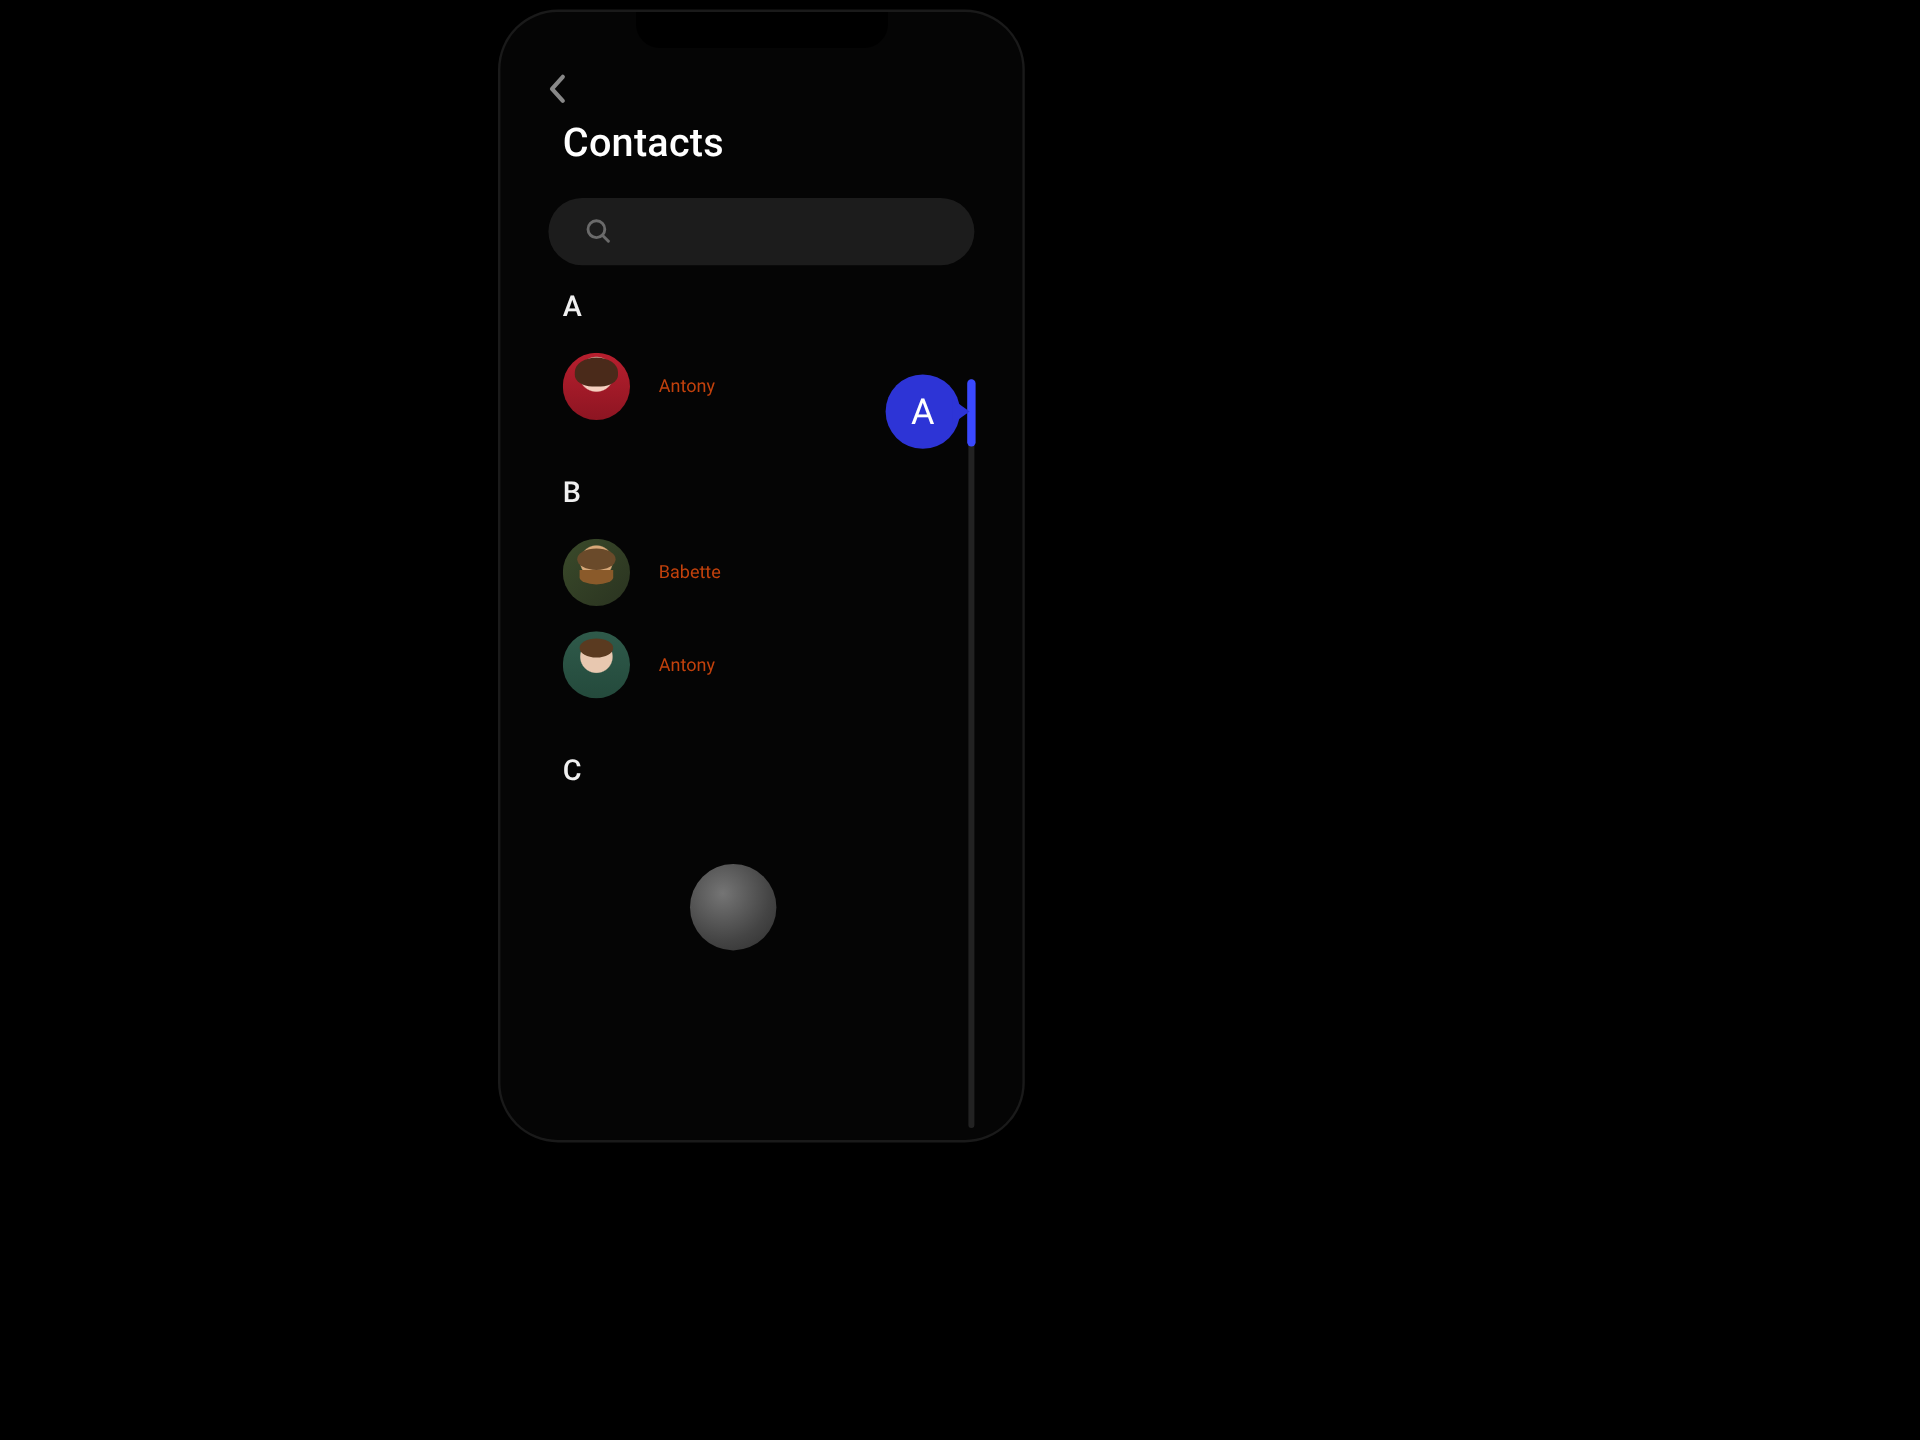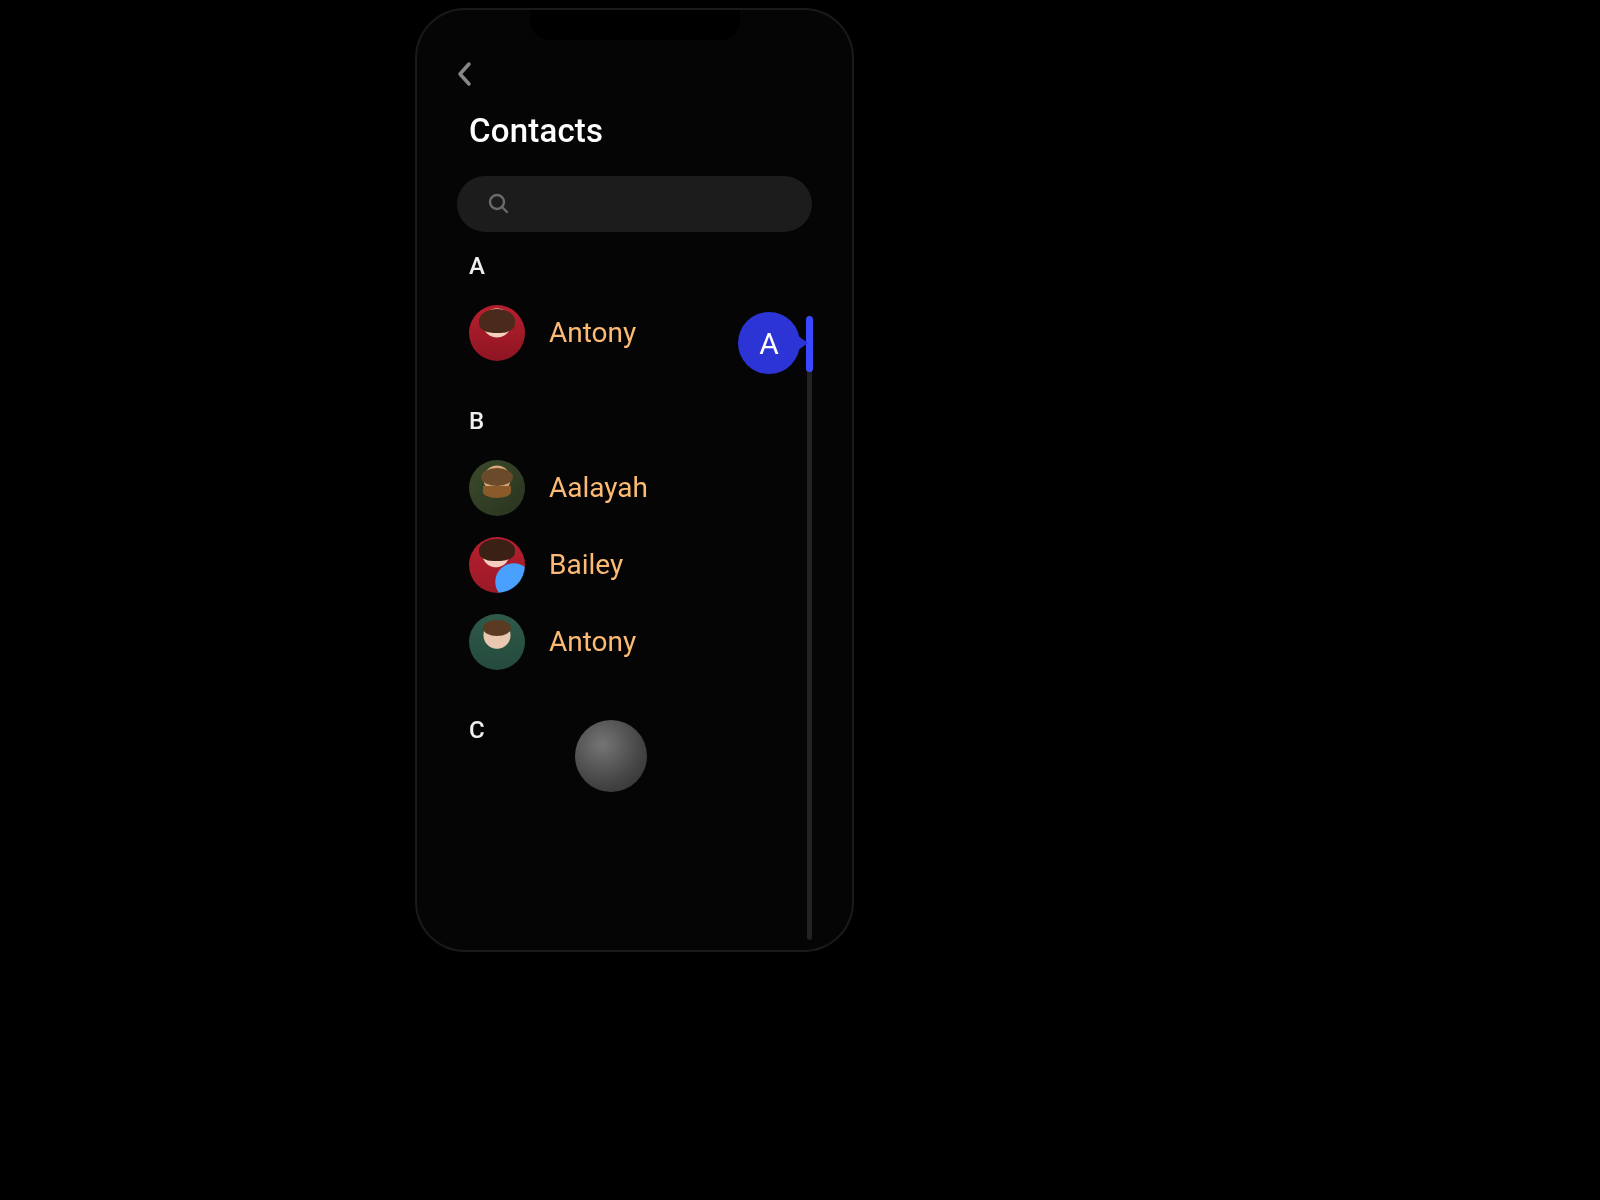--- a/index.html
+++ b/index.html
@@ -30,21 +30,21 @@
     width: 210px;
     height: 30px;
     background: #000;
     border-bottom-left-radius: 20px;
     border-bottom-right-radius: 20px;
     z-index: 10;
   }
   .screen {
     position: absolute;
     inset: 0;
-    padding: 31px 0 0 0;
+    padding: 20px 0 0 0;
   }
   .back-btn {
     position: absolute;
     top: 48px;
     left: 32px;
     width: 32px;
     height: 32px;
     display: flex;
     align-items: center;
     justify-content: center;
@@ -88,22 +88,22 @@
   .avatar {
     width: 56px;
     height: 56px;
     border-radius: 50%;
     flex-shrink: 0;
     margin-right: 24px;
     position: relative;
     overflow: hidden;
   }
   .contact-name {
-    color: #fdba74;
-    font-size: 28px;
+    color: #c2410c;
+    font-size: 15px;
     font-weight: 400;
   }
   
   .av-1 { background: radial-gradient(circle at 50% 32%, #f5d0c0 0 14px, transparent 15px), linear-gradient(#b81f2e,#8d1522); }
   .av-1::after{content:"";position:absolute;top:4px;left:10px;right:10px;height:24px;background:#4a2a1a;border-radius:50% 50% 40% 40%;}
   .av-2 { background: radial-gradient(circle at 50% 30%, #f2d6c2 0 14px, transparent 15px), linear-gradient(#e8e8e8,#cfcfcf); }
   .av-2::after{content:"";position:absolute;top:4px;left:14px;right:14px;height:18px;background:#3a2a1a;border-radius:50%;}
   .av-3 { background: radial-gradient(circle at 46% 34%, #caa27e 0 14px, transparent 15px), linear-gradient(#2a3a48,#1a2530); }
   .av-3::after{content:"";position:absolute;top:4px;left:8px;right:18px;height:26px;background:#1a1410;border-radius:50% 60% 40% 50%;}
   .av-4 { background: radial-gradient(circle at 50% 34%, #d8a878 0 13px, transparent 14px), linear-gradient(135deg,#3a4a2a,#2a3320); }
@@ -198,25 +198,21 @@
 
       <div class="contact-row">
         <div class="avatar av-1"></div>
         <span class="contact-name">Antony</span>
       </div>
 
       <div class="section-header" style="margin-top:36px">B</div>
 
       <div class="contact-row">
         <div class="avatar av-4"></div>
-        <span class="contact-name">Aalayah</span>
-      </div>
-      <div class="contact-row">
-        <div class="avatar av-5"></div>
-        <span class="contact-name">Bailey</span>
+        <span class="contact-name">Babette</span>
       </div>
       <div class="contact-row">
         <div class="avatar av-6"></div>
         <span class="contact-name">Antony</span>
       </div>
 
       <div class="section-header" style="margin-top:36px">C</div>
 
     </div>
 

